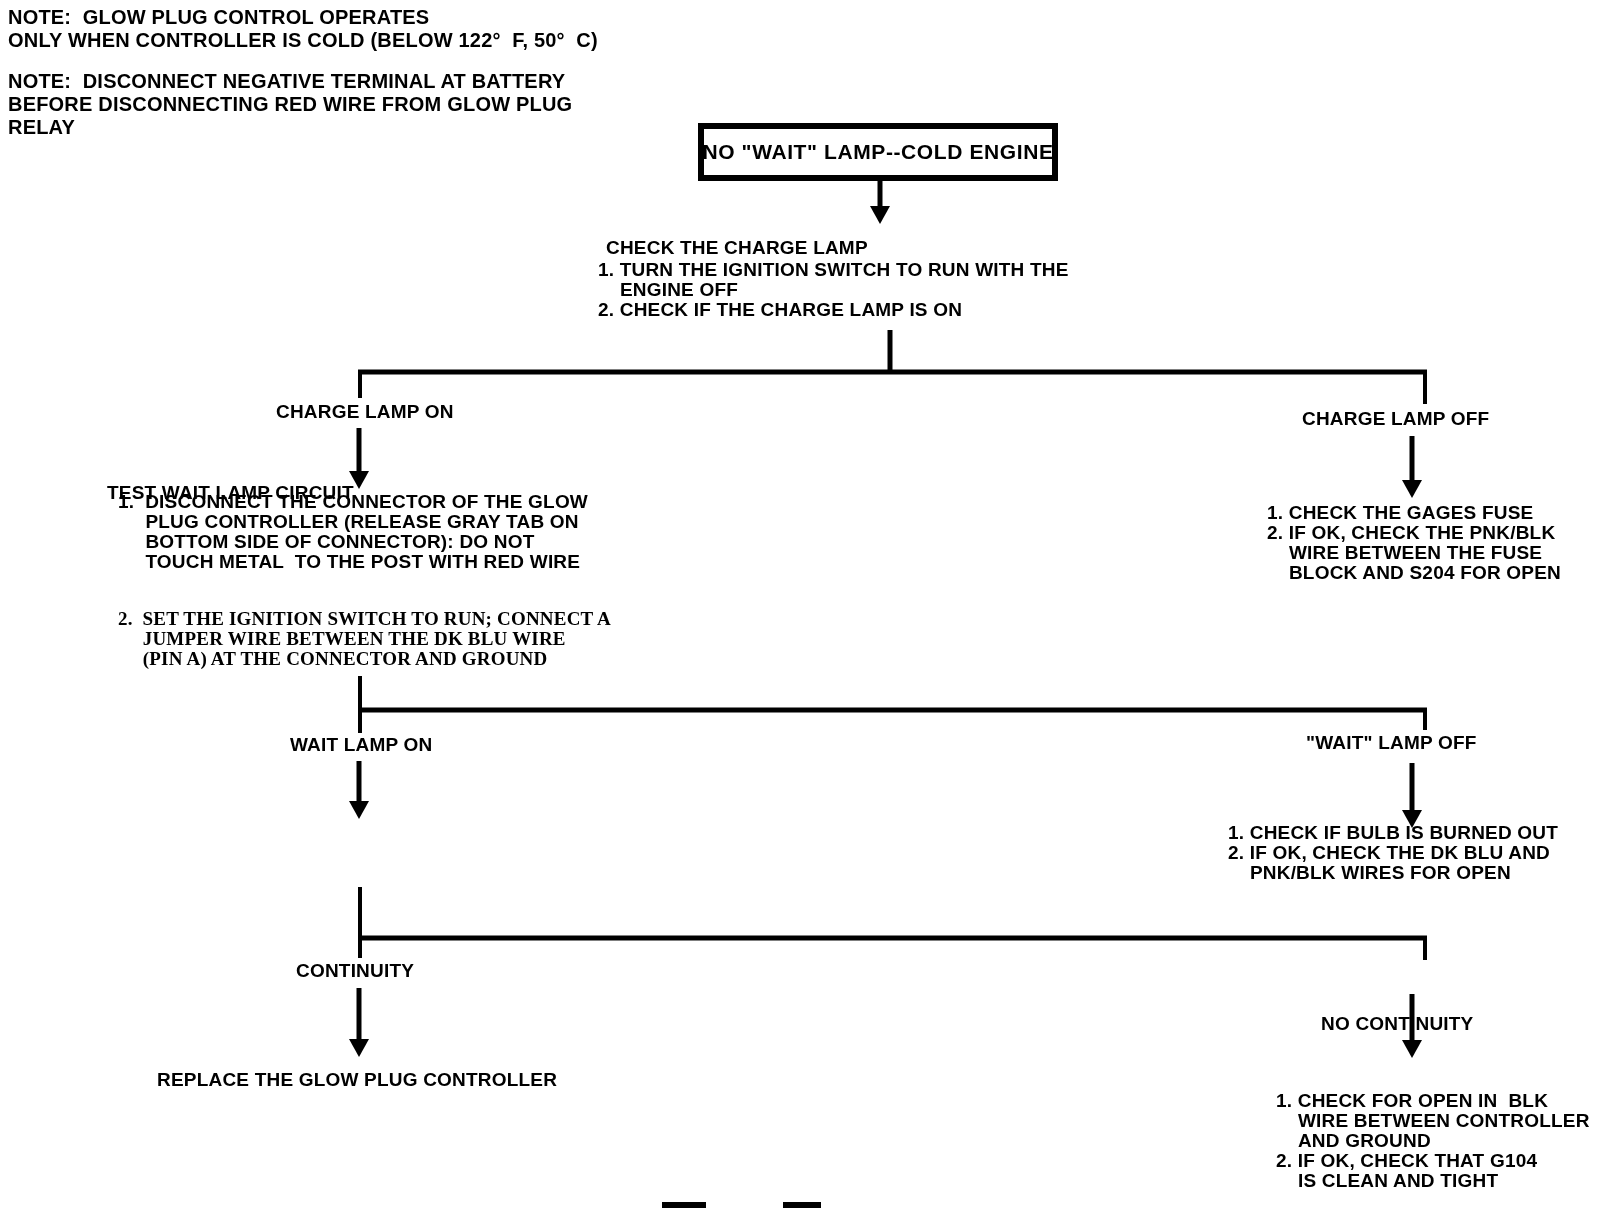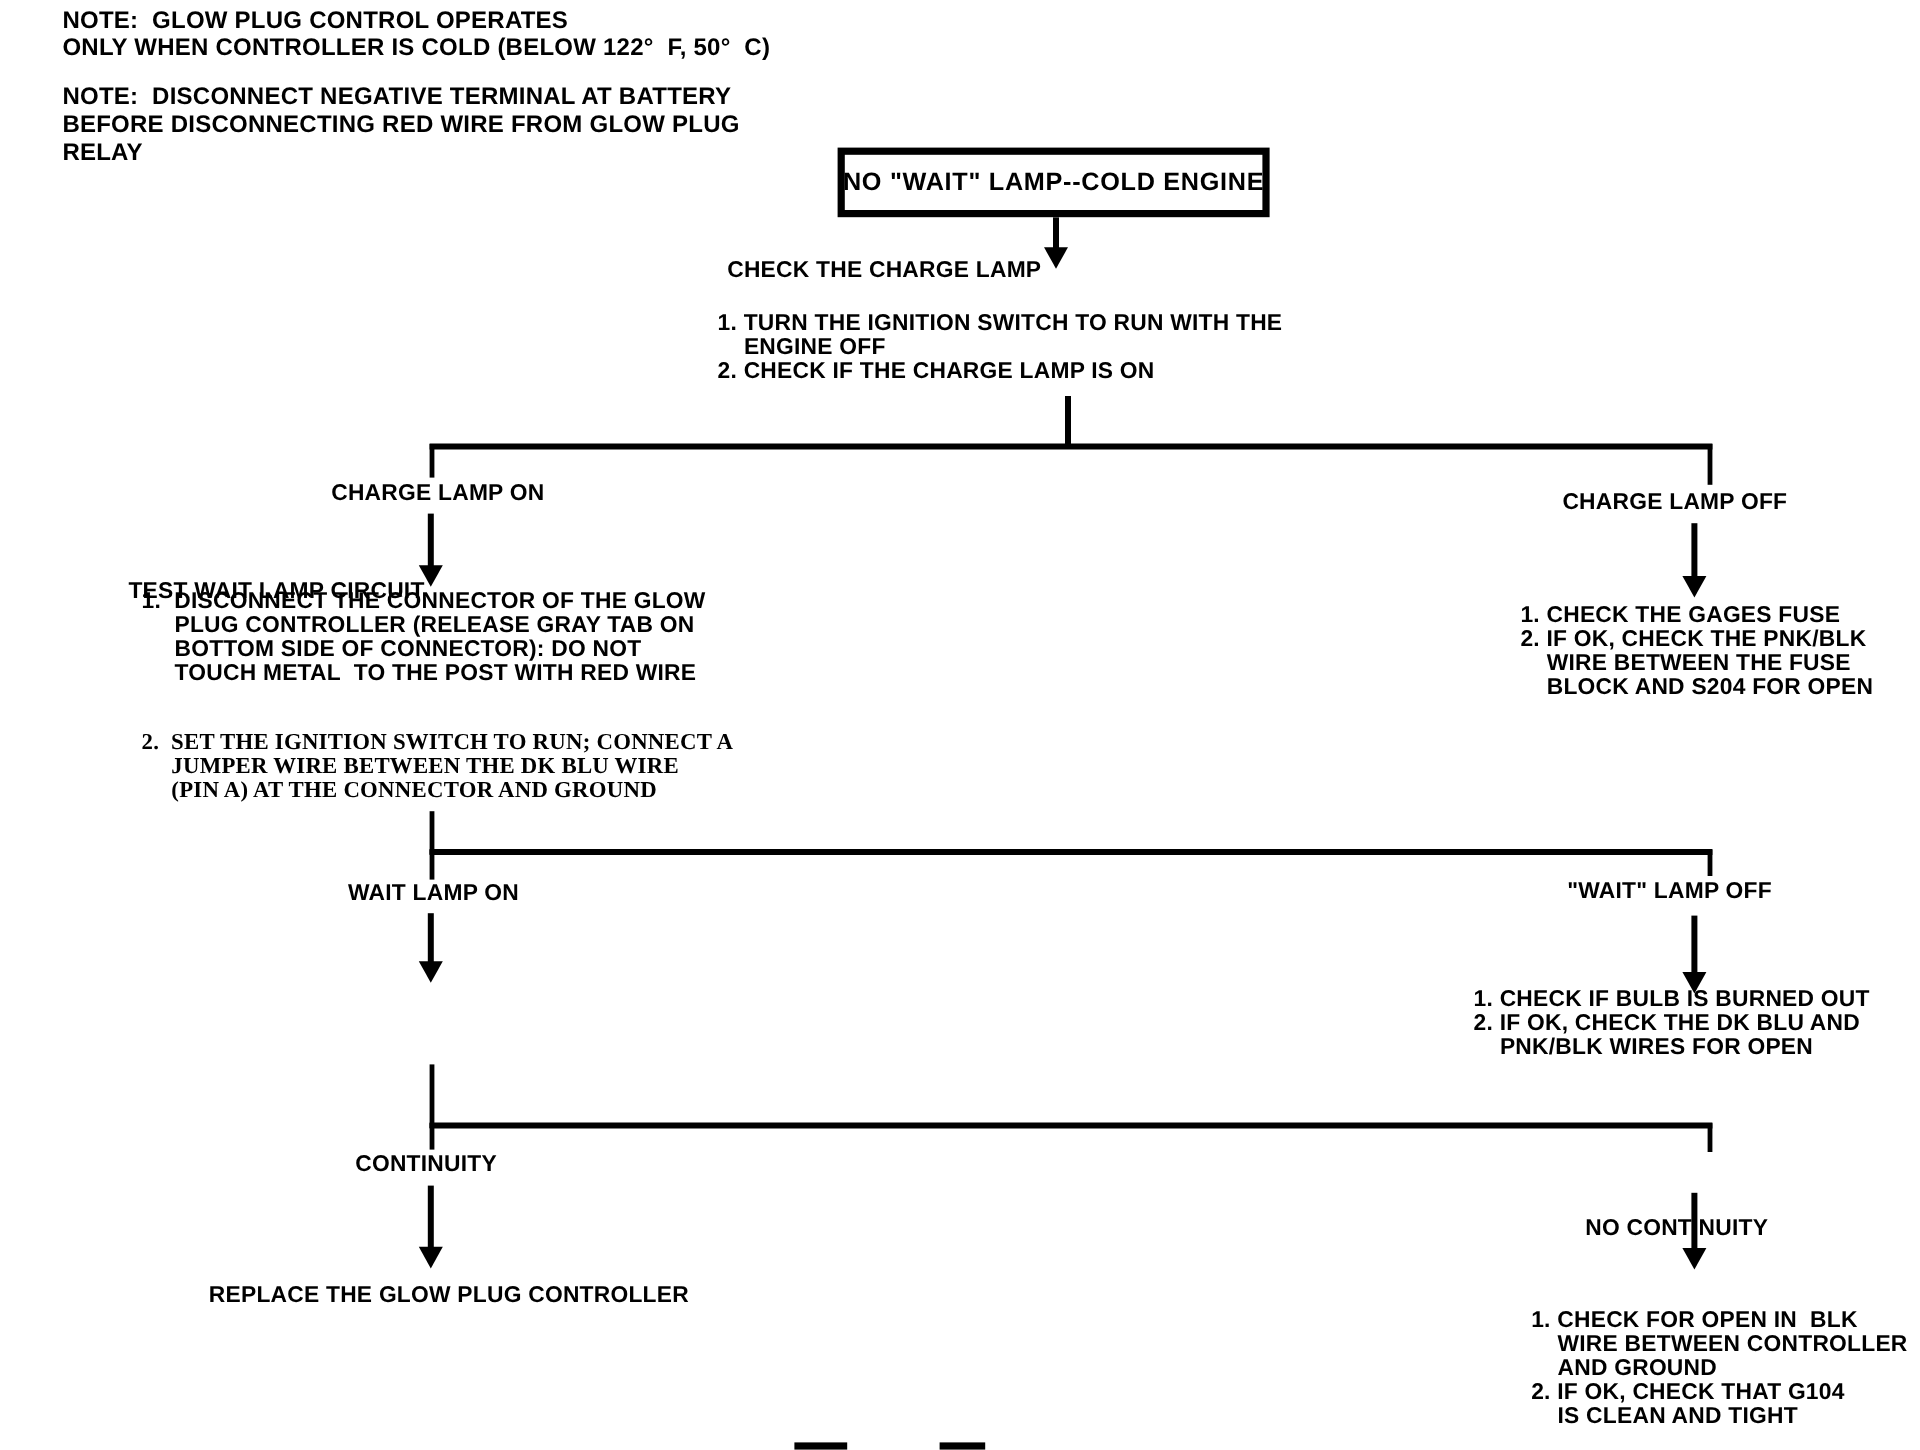--- a/index.html
+++ b/index.html
@@ -26,21 +26,20 @@
     font-size: 19px;
     line-height: 20px;
     letter-spacing: 0.2px;
     white-space: pre-wrap;
     color: #000;
   }
   .note {
     font-size: 20px;
     line-height: 23px;
     letter-spacing: 0.2px;
-    margin-left: 44px;
   }
   .steps { line-height: 20px; }
   .continuity-block { line-height: 21px; }
   .title-box {
     position: absolute;
     left: 698px; top: 123px;
     width: 360px; height: 58px;
     border: 6px solid #000;
     background: #fff;
     display: flex; align-items: center; justify-content: center;
@@ -119,21 +118,21 @@
 ONLY WHEN CONTROLLER IS COLD (BELOW 122°  F, 50°  C)</div>
 
   <div class="txt note" style="left:8px; top:70px;">NOTE:  DISCONNECT NEGATIVE TERMINAL AT BATTERY
 BEFORE DISCONNECTING RED WIRE FROM GLOW PLUG
 RELAY</div>
 
   <div class="title-box">
     <span class="txt-inner">NO "WAIT" LAMP--COLD ENGINE</span>
   </div>
 
-  <div class="txt" style="left:606px; top:216px;">CHECK THE CHARGE LAMP</div>
+  <div class="txt" style="left:606px; top:238px;">CHECK THE CHARGE LAMP</div>
 
   <div class="txt steps" style="left:598px; top:260px;">1. TURN THE IGNITION SWITCH TO RUN WITH THE
     ENGINE OFF
 2. CHECK IF THE CHARGE LAMP IS ON</div>
 
   <div class="txt" style="left:276px; top:402px;">CHARGE LAMP ON</div>
 
   <div class="txt" style="left:1302px; top:409px;">CHARGE LAMP OFF</div>
 
   <div class="txt steps" style="left:1267px; top:503px;">1. CHECK THE GAGES FUSE
@@ -158,21 +157,21 @@
 
   <div class="txt steps" style="left:1228px; top:823px;">1. CHECK IF BULB IS BURNED OUT
 2. IF OK, CHECK THE DK BLU AND
     PNK/BLK WIRES FOR OPEN</div>
 
 
   <div class="txt" style="left:296px; top:961px;">CONTINUITY</div>
 
   <div class="txt" style="left:1321px; top:966px;margin-top:48px;">NO CONTINUITY</div>
 
-  <div class="txt" style="left:174px; top:1070px;">REPLACE THE GLOW PLUG CONTROLLER</div>
+  <div class="txt" style="left:157px; top:1070px;">REPLACE THE GLOW PLUG CONTROLLER</div>
 
   <div class="txt steps" style="left:1276px; top:1064px;margin-top:27px;">1. CHECK FOR OPEN IN  BLK
     WIRE BETWEEN CONTROLLER
     AND GROUND
 2. IF OK, CHECK THAT G104
     IS CLEAN AND TIGHT</div>
 
   <div class="fragment" style="left:662px; top:1202px; width:44px;"></div>
   <div class="fragment" style="left:783px; top:1202px; width:38px;"></div>
 

